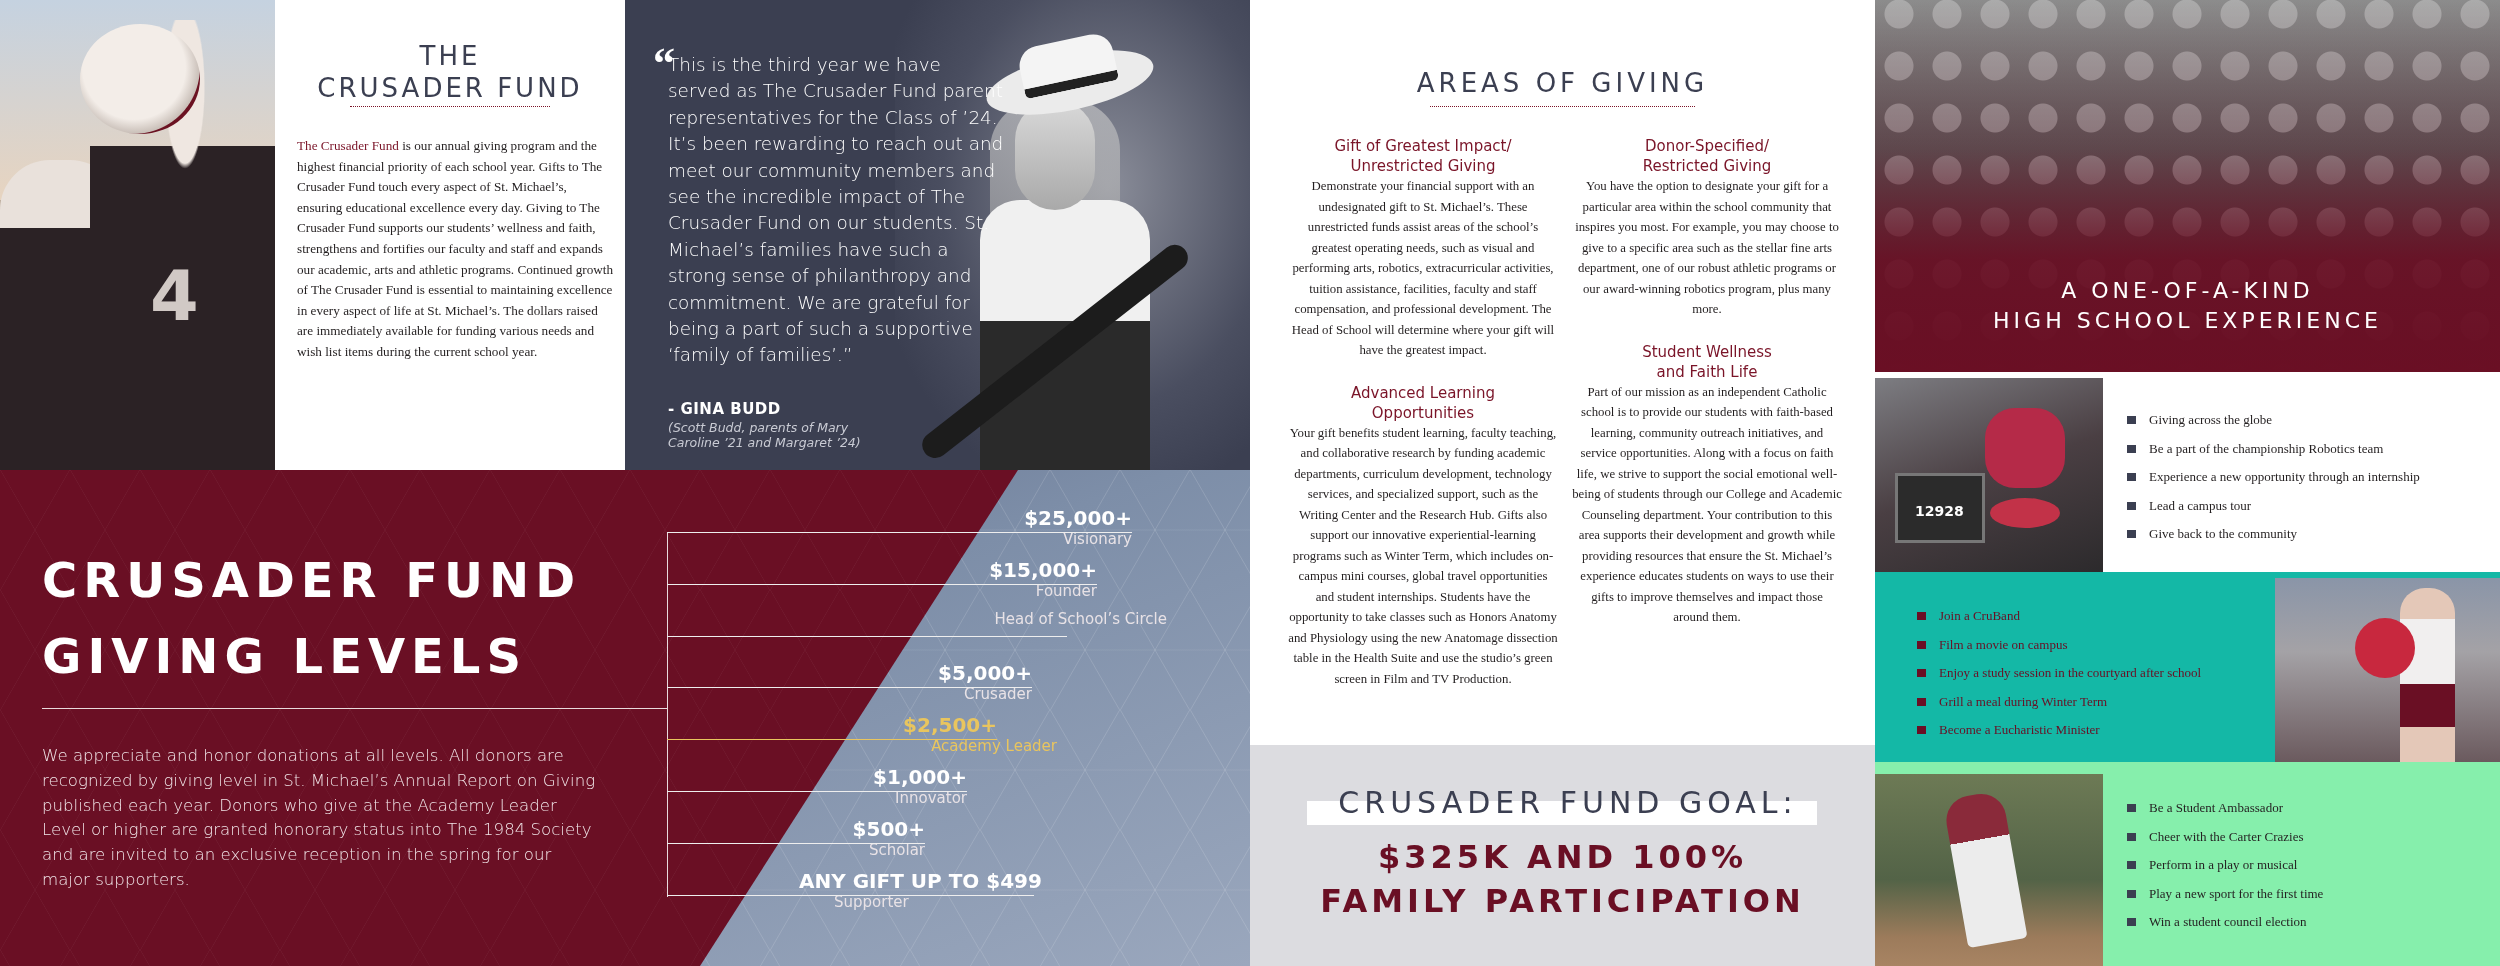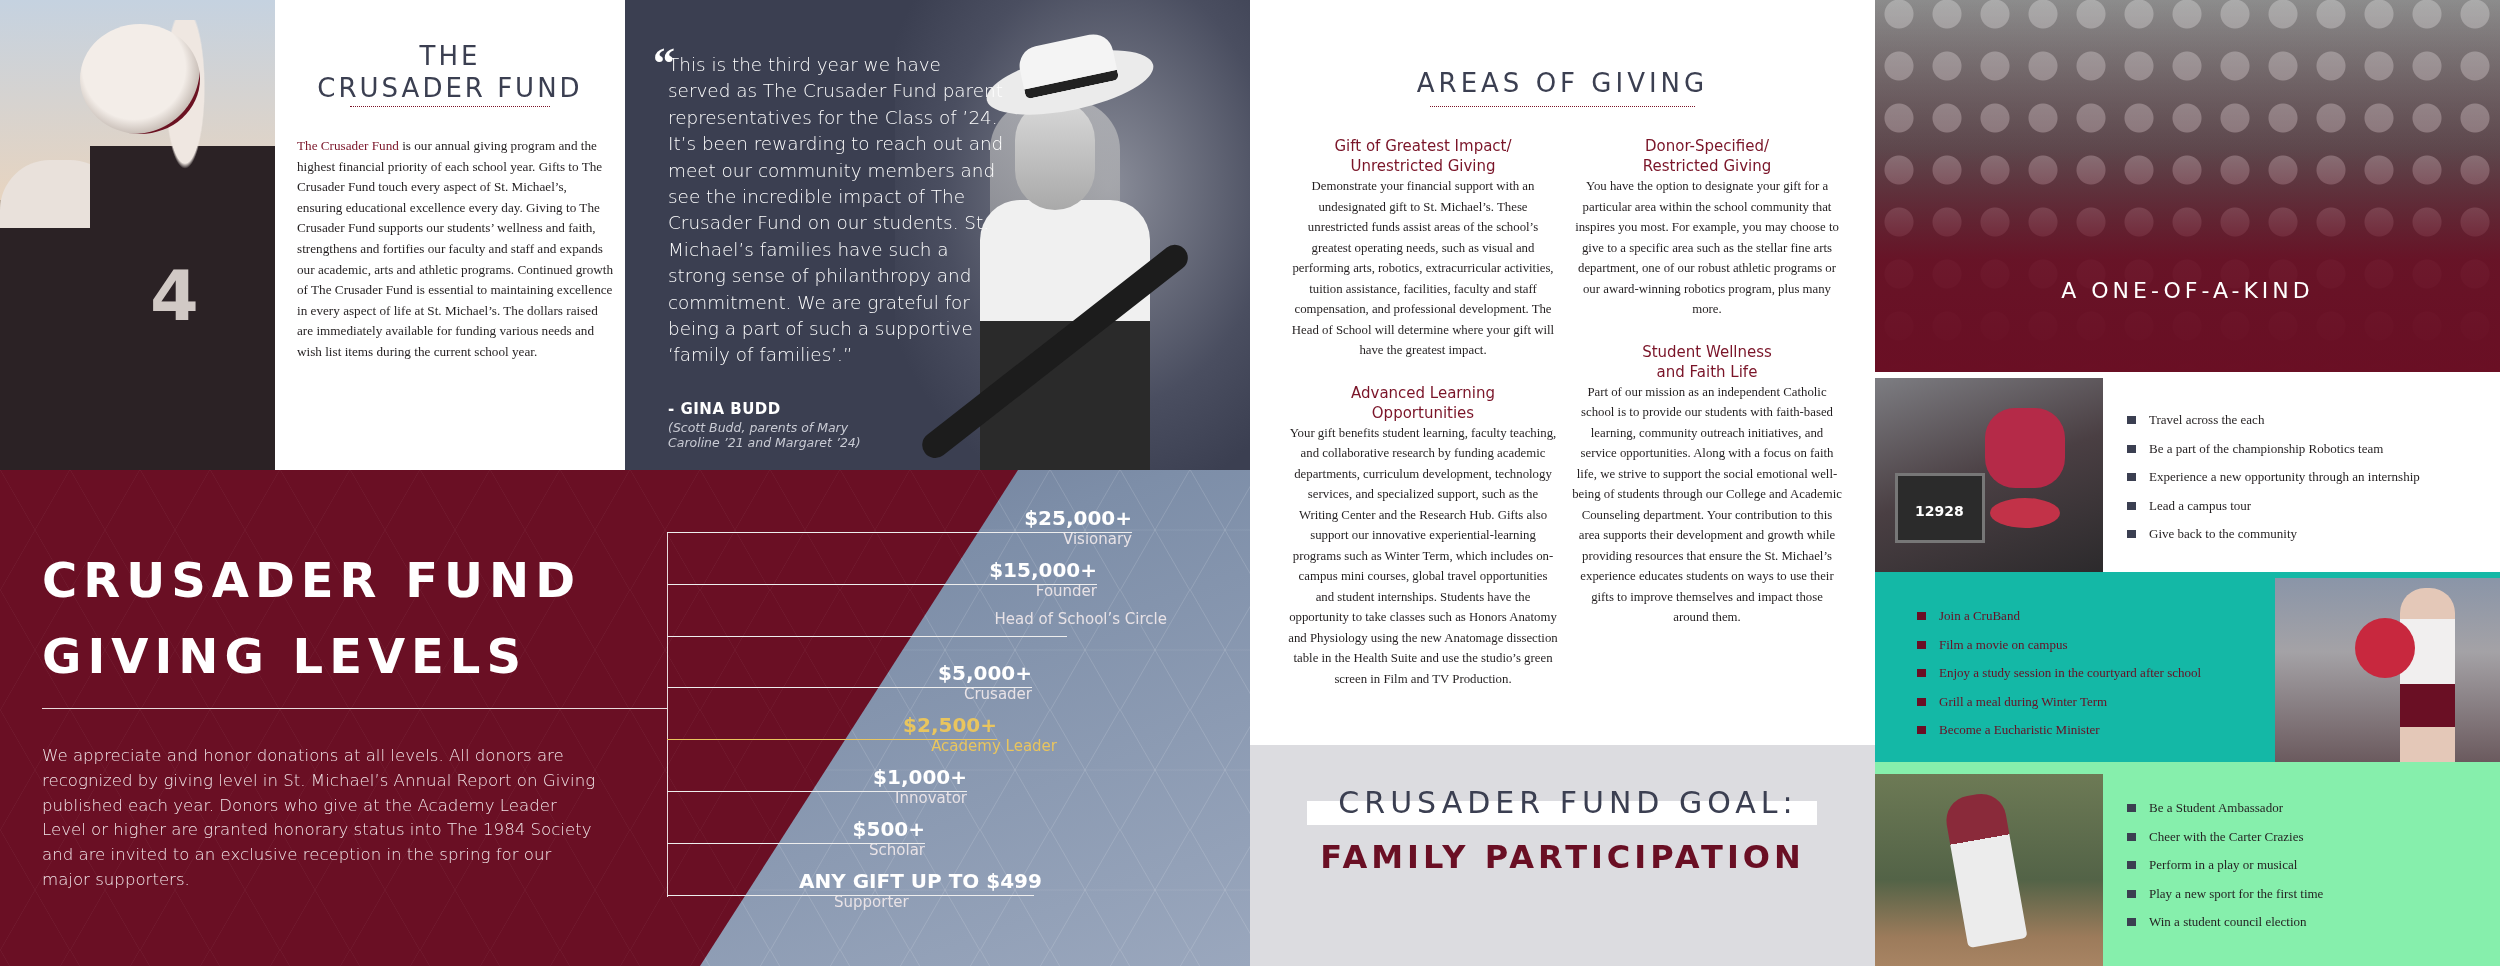--- a/index.html
+++ b/index.html
@@ -253,41 +253,43 @@
       <div>and Faith Life</div>
     </div>
     <p class="area-body">Part of our mission as an independent Catholic school is to provide our students with faith-based learning, community outreach initiatives, and service opportunities. Along with a focus on faith life, we strive to support the social emotional well-being of students through our College and Academic Counseling department. Your contribution to this area supports their development and growth while providing resources that ensure the St. Michael’s experience educates students on ways to use their gifts to improve themselves and impact those around them.</p>
   </div>
 </div>
 
 <div id="goal" class="abs">
   <div id="goal-label-box"></div>
   <div id="goal-label">CRUSADER FUND GOAL:</div>
   <div id="goal-value">
+    <div>$325K AND 100%</div>
     <div>FAMILY PARTICIPATION</div>
   </div>
 </div>
 
 <div id="hs-photo" class="abs">
   <div class="crowd"></div>
   <div class="tint"></div>
   <div id="hs-title">
     <div>A ONE-OF-A-KIND</div>
+    <div>HIGH SCHOOL EXPERIENCE</div>
   </div>
 </div>
 
 <div id="band1" class="band">
   <div id="thumb-robot" class="thumb">
     <div class="bot"></div>
     <div class="shirt"></div>
     <div class="base"></div>
     <div style="position:absolute;left:40px;top:125px;font:bold 14px 'DejaVu Sans',sans-serif;color:#fff">12928</div>
   </div>
   <ul class="bullets" style="left:252px;top:38px">
-    <li><span class="sq"></span><span>Travel across the each</span></li>
+    <li><span class="sq"></span><span>Giving across the globe</span></li>
     <li><span class="sq"></span><span>Be a part of the championship Robotics team</span></li>
     <li><span class="sq"></span><span>Experience a new opportunity through an internship</span></li>
     <li><span class="sq"></span><span>Lead a campus tour</span></li>
     <li><span class="sq"></span><span>Give back to the community</span></li>
   </ul>
 </div>
 
 <div id="band2" class="band">
   <ul class="bullets maroon" style="left:42px;top:34px">
     <li><span class="sq"></span><span>Join a CruBand</span></li>

